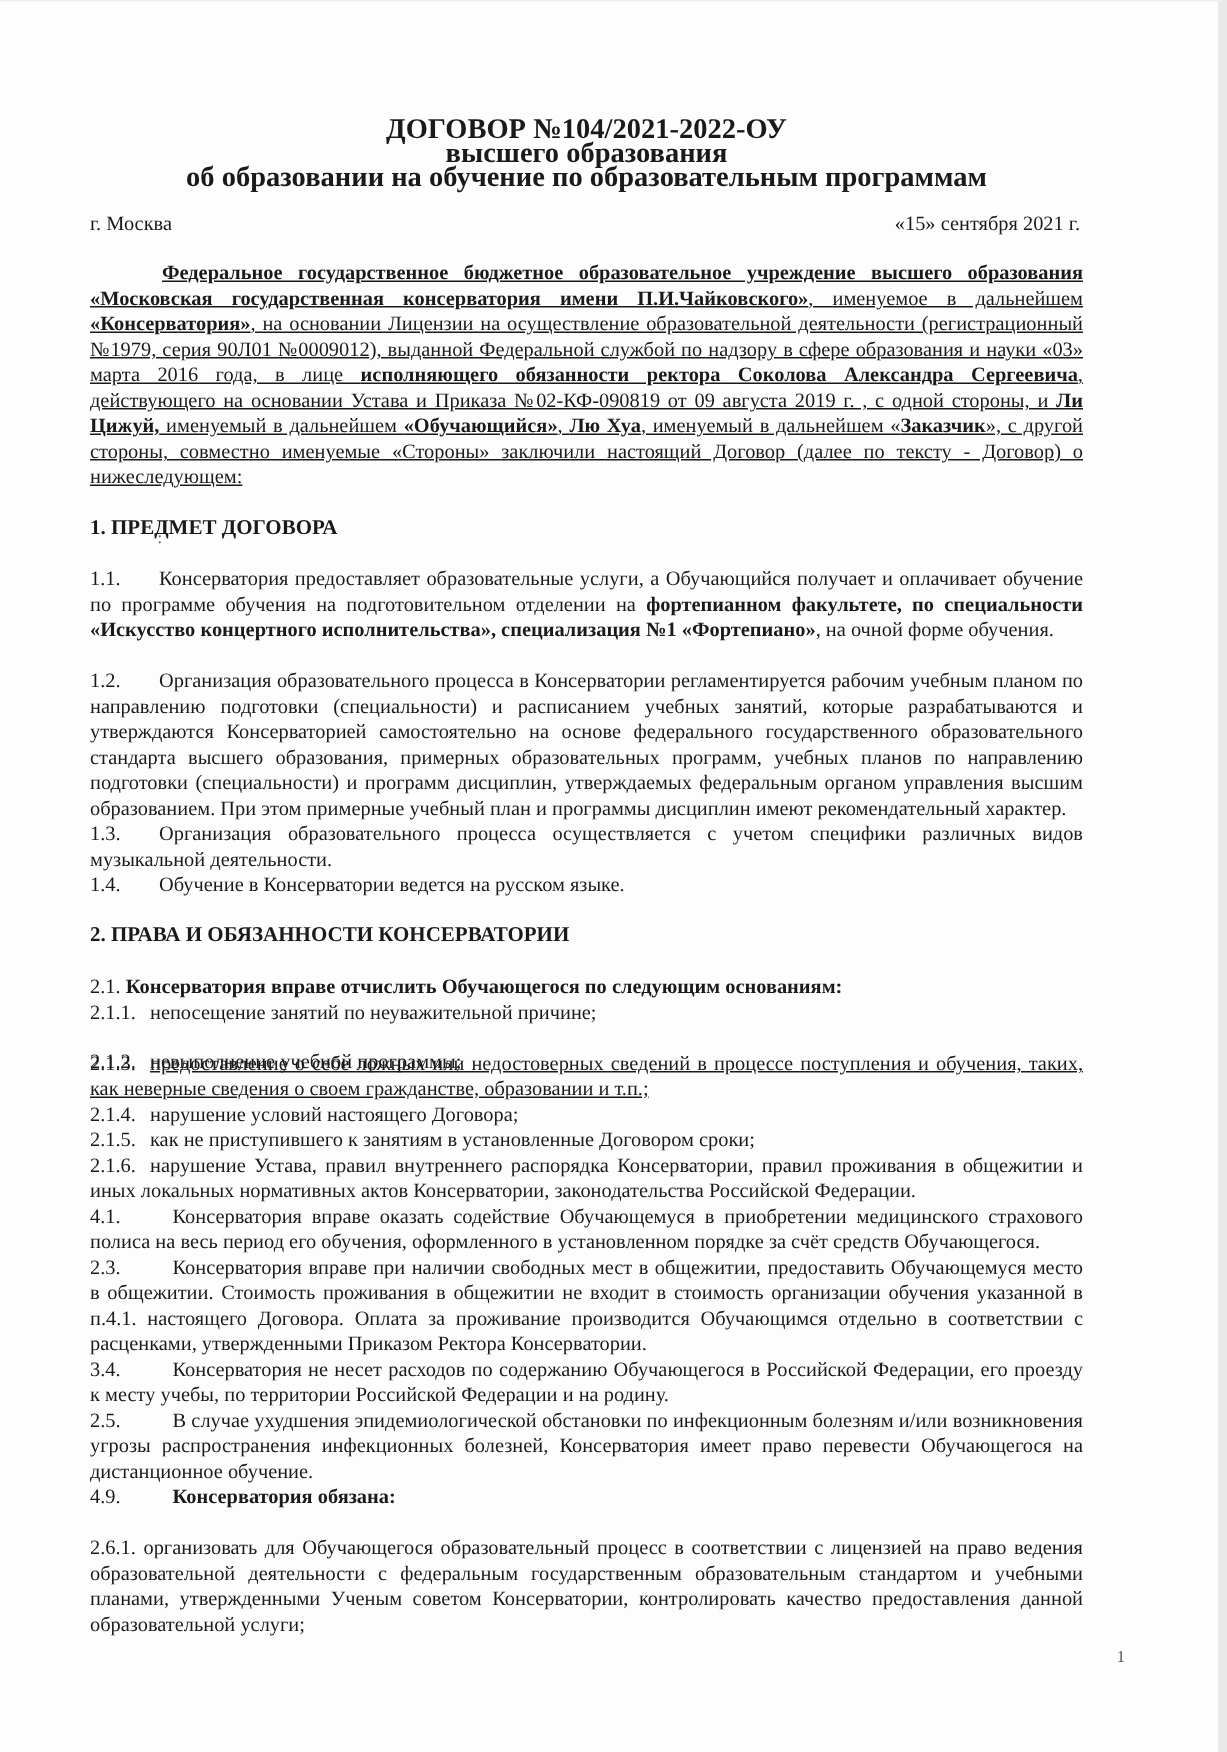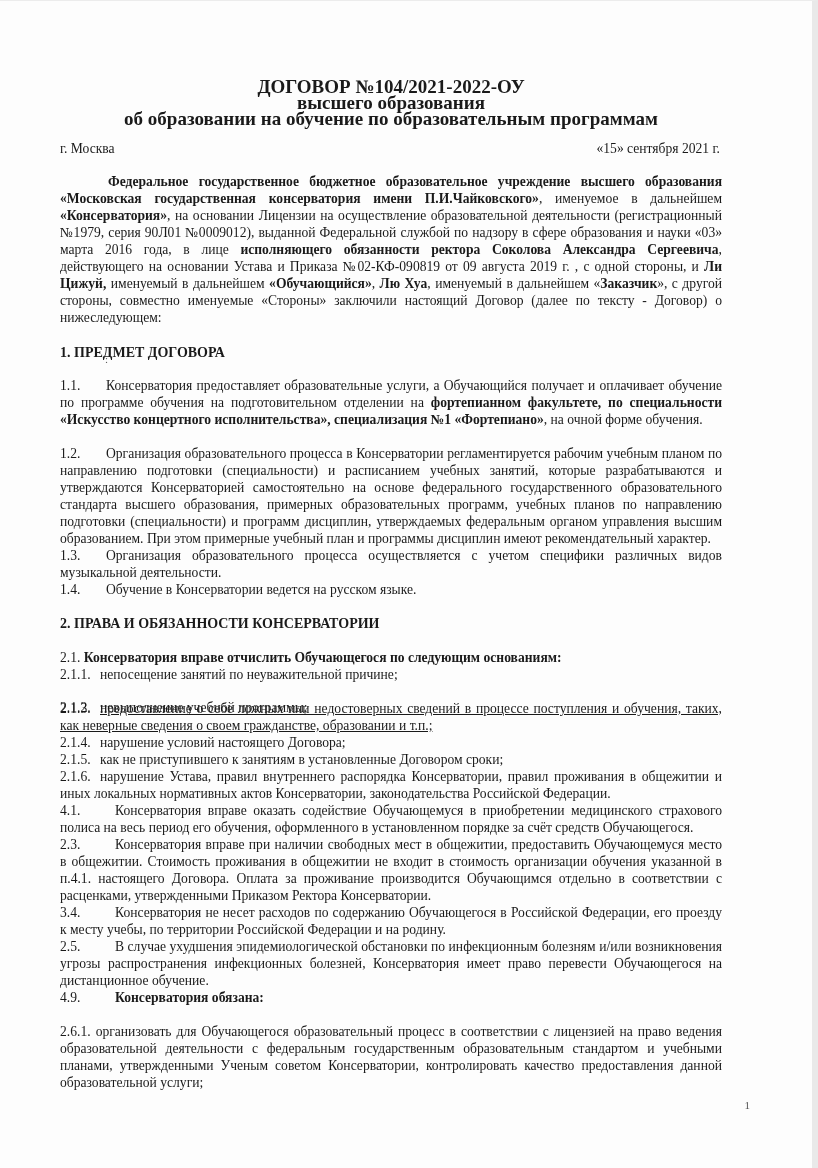--- a/index.html
+++ b/index.html
@@ -42,21 +42,21 @@
       <div>ДОГОВОР №104/2021-2022-ОУ</div>
       <div>высшего образования</div>
       <div>об образовании на обучение по образовательным программам</div>
     </div>
 
     <div class="city-date">
       <span class="city">г. Москва</span>
       <span class="date">«15» сентября 2021 г.</span>
     </div>
 
-    <div class="p indent" style="top:172px;">
+    <div class="p indent" style="top:172px;text-decoration:underline;">
       <b>Федеральное государственное бюджетное образовательное учреждение высшего образования «Московская государственная консерватория имени П.И.Чайковского»</b><span>, именуемое в дальнейшем </span><b>«Консерватория»</b><span>, на основании Лицензии на осуществление образовательной деятельности (регистрационный №1979, серия 90Л01 №0009012), выданной Федеральной службой по надзору в сфере образования и науки «03» марта 2016 года, в лице </span><b>исполняющего обязанности ректора Соколова Александра Сергеевича</b><span>, действующего на основании Устава и Приказа №02-КФ-090819 от 09 августа 2019 г. , с одной стороны, и </span><b>Ли Цижуй,</b><span> именуемый в дальнейшем </span><b>«Обучающийся»</b><span>, </span><b>Лю Хуа</b><span>, именуемый в дальнейшем «</span><b>Заказчик</b><span>», с другой стороны, совместно именуемые «Стороны» заключили настоящий Договор (далее по тексту - Договор) о нижеследующем:</span>
     </div>
 
     <div class="colon">:</div>
 
     <div class="sec-head" style="top:343px;">1.  ПРЕДМЕТ ДОГОВОРА</div>
 
     <div class="p" style="top:376px;">
       <span class="num">1.1.</span><span>Консерватория предоставляет образовательные услуги, а Обучающийся получает и оплачивает обучение по программе обучения на подготовительном отделении на </span><b>фортепианном факультете, по специальности «Искусство концертного исполнительства», специализация №1 «Фортепиано»</b><span>, на очной форме обучения.</span>
     </div>

